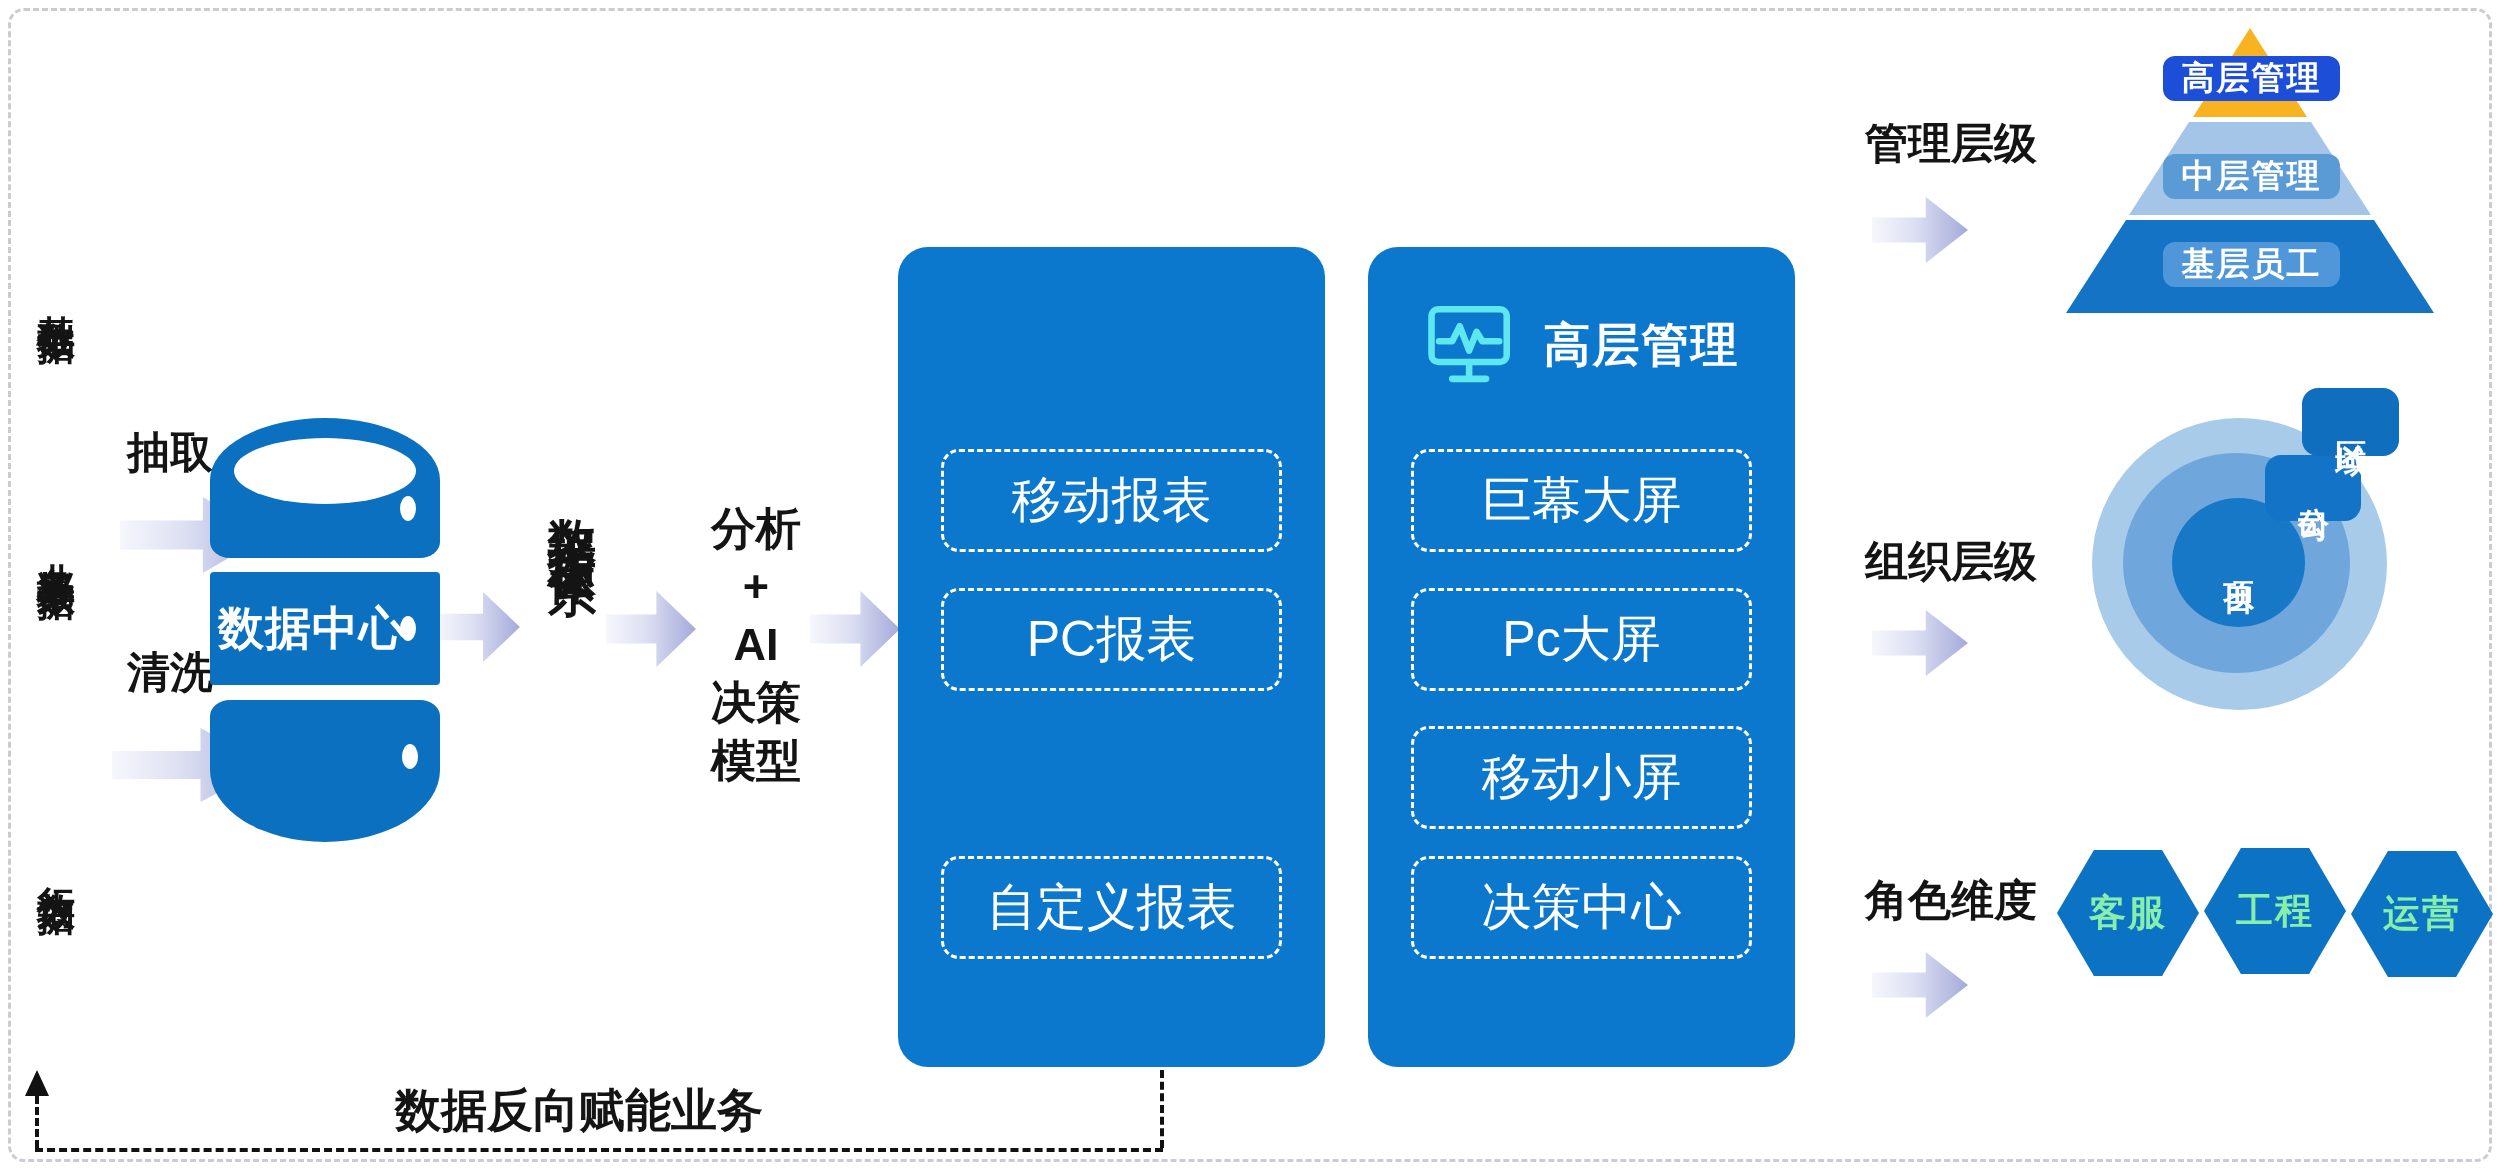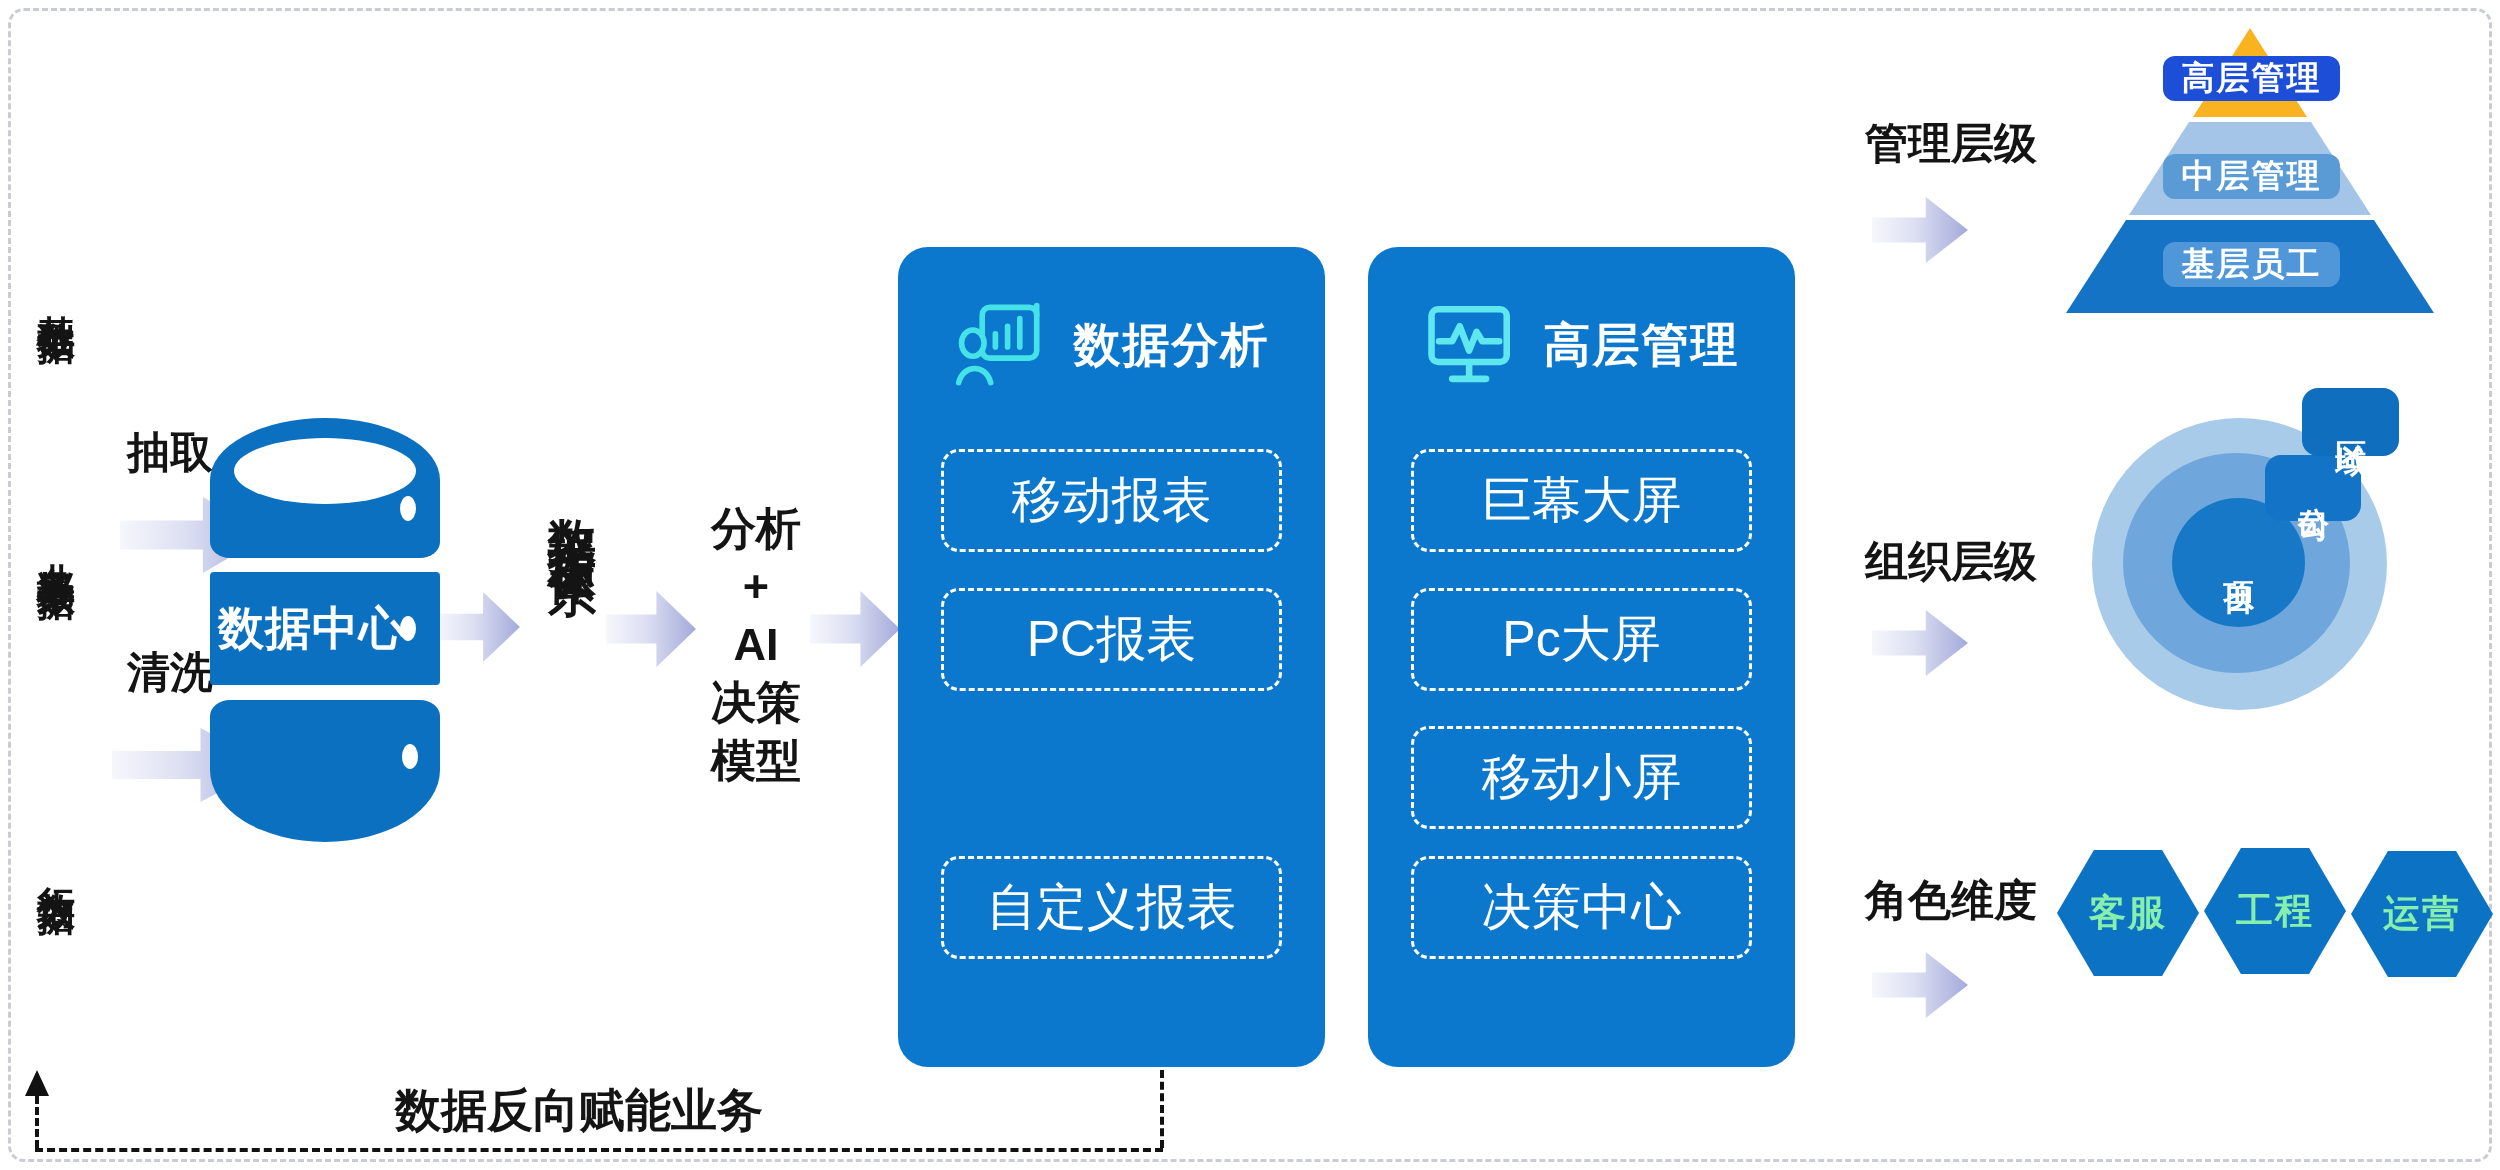--- a/index.html
+++ b/index.html
@@ -95,32 +95,20 @@
 
   <div class="model">
     <div>分析</div>
     <div>+</div>
     <div>AI</div>
     <div>决策</div>
     <div>模型</div>
   </div>
 
   <div class="panel" style="left:898px;">
-    <div class="panel-header">
-      <svg width="94" height="92" viewBox="0 0 100 96" fill="none" stroke="#45e2e8" stroke-width="6" stroke-linecap="round" stroke-linejoin="round">
-        <rect x="30" y="8" width="58" height="54" rx="8"></rect>
-        <line x1="88" y1="6" x2="88" y2="16"></line>
-        <line x1="44" y1="50" x2="44" y2="36"></line>
-        <line x1="57" y1="50" x2="57" y2="28"></line>
-        <line x1="70" y1="50" x2="70" y2="20"></line>
-        <ellipse cx="20" cy="46" rx="12" ry="14" fill="#0b78cd"></ellipse>
-        <path d="M5 88 C10 68, 34 68, 39 88"></path>
-      </svg>
-      <span class="panel-title">数据分析</span>
-    </div>
     <div class="panel-item pi1">移动报表</div>
     <div class="panel-item pi2">PC报表</div>
     <div class="panel-item pi4">自定义报表</div>
   </div>
 
   <div class="panel" style="left:1368px;">
     <div class="panel-header">
       <svg width="94" height="92" viewBox="0 0 100 96" fill="none" stroke="#5fe7ef" stroke-width="7" stroke-linecap="round" stroke-linejoin="round">
         <rect x="8" y="10" width="80" height="56" rx="7"></rect>
         <polyline points="16,44 30,44 38,28 48,54 56,34 62,44 80,44"></polyline>

